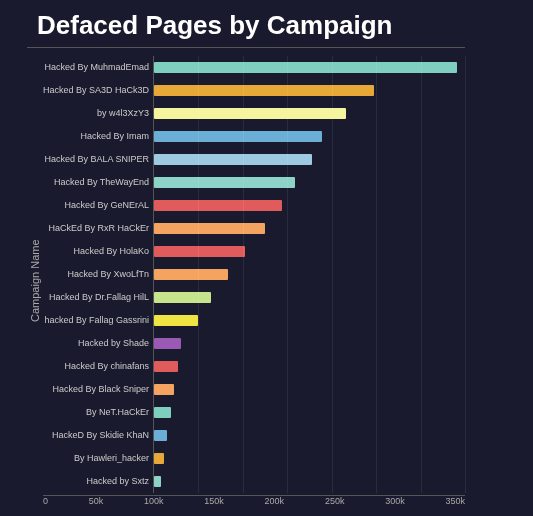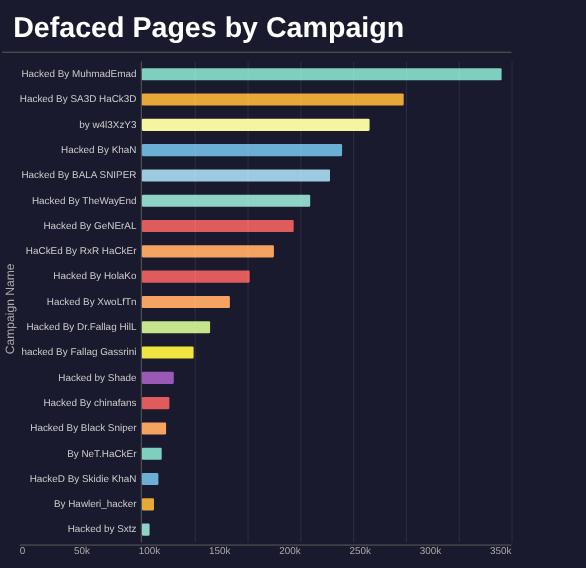--- a/index.html
+++ b/index.html
@@ -7,21 +7,21 @@
       background: #1a1a2e;
       color: #e0e0e0;
       font-family: Arial, sans-serif;
       width: 533px;
       height: 516px;
       overflow: hidden;
     }
     .chart-container {
       width: 475px;
       height: 516px;
-      padding: 10px 10px 10px 2px;
+      padding: 10px 10px 10px 27px;
       display: flex;
       flex-direction: column;
     }
     .chart-title {
       font-size: 26px;
       font-weight: bold;
       color: #ffffff;
       margin-bottom: 6px;
       padding-left: 10px;
     }
@@ -127,21 +127,21 @@
   <div class="chart-title">Defaced Pages by Campaign</div>
   <div class="chart-divider"></div>
   <div class="chart-area">
     <div class="y-axis-label">Campaign Name</div>
     <div class="chart-inner">
       <div class="bars-and-labels">
         <div class="labels-column" id="labels-col">
             <div class="label-item">Hacked By MuhmadEmad</div>
             <div class="label-item">Hacked By SA3D HaCk3D</div>
             <div class="label-item">by w4l3XzY3</div>
-            <div class="label-item">Hacked By KhaN</div>
+            <div class="label-item">Hacked By Imam</div>
             <div class="label-item">Hacked By BALA SNIPER</div>
             <div class="label-item">Hacked By TheWayEnd</div>
             <div class="label-item">Hacked By GeNErAL</div>
             <div class="label-item">HaCkEd By RxR HaCkEr</div>
             <div class="label-item">Hacked By HolaKo</div>
             <div class="label-item">Hacked By XwoLfTn</div>
             <div class="label-item">Hacked By Dr.Fallag HilL</div>
             <div class="label-item">hacked By Fallag Gassrini</div>
             <div class="label-item">Hacked by Shade</div>
             <div class="label-item">Hacked By chinafans</div>

